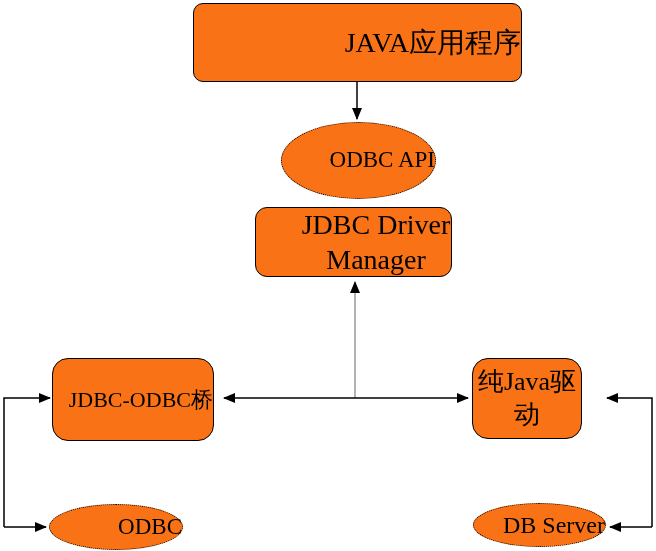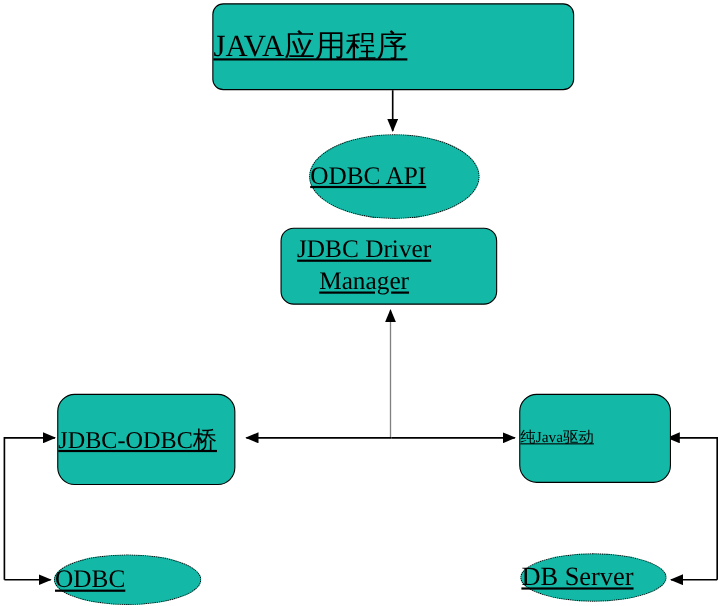--- a/index.html
+++ b/index.html
@@ -14,39 +14,38 @@
     background: var(--bg, #ffffff);
     font-family: "Liberation Serif", "DejaVu Serif", serif;
     color: var(--text, #000000);
     overflow: hidden;
   }
   .node {
     position: absolute;
     box-sizing: border-box;
     display: flex;
     align-items: center;
-    justify-content: flex-start;
+    justify-content: flex-end;
     text-align: center;
-    background: #14b8a6;
+    background: #f97316;
     line-height: 1.25;
-    text-decoration: underline;
   }
   .rect {
     border: 1.5px solid var(--line, #000000);
   }
   .ellipse {
     border: 1.6px dotted var(--line, #000000);
     border-radius: 50%;
   }
   #java-app   { left: 193px; top: 3px;   width: 329px; height: 79px; border-radius: 10px; font-size: 28px; }
   #jdbc-api   { left: 281px; top: 122px; width: 155px; height: 77px; font-size: 23px; }
-  #driver-mgr { left: 255px; top: 207px; width: 197px; height: 70px; border-radius: 12px; font-size: 23px; }
+  #driver-mgr { left: 255px; top: 207px; width: 197px; height: 70px; border-radius: 12px; font-size: 28px; }
   #driver-mgr .label { width: 150px; }
   #jdbc-odbc  { left: 52px;  top: 358px; width: 162px; height: 83px; border-radius: 16px; font-size: 22px; }
-  #pure-java  { left: 472px; top: 358px; width: 138px; height: 81px; border-radius: 16px; font-size: 14px; }
+  #pure-java  { left: 472px; top: 358px; width: 110px; height: 81px; border-radius: 16px; font-size: 26px; }
   #odbc       { left: 49px;  top: 504px; width: 134px; height: 46px; font-size: 23px; }
   #db-server  { left: 473px; top: 503px; width: 133px; height: 44px; font-size: 24px; }
   #wires {
     position: absolute;
     left: 0;
     top: 0;
     width: 656px;
     height: 551px;
   }
   #wires .wire {

